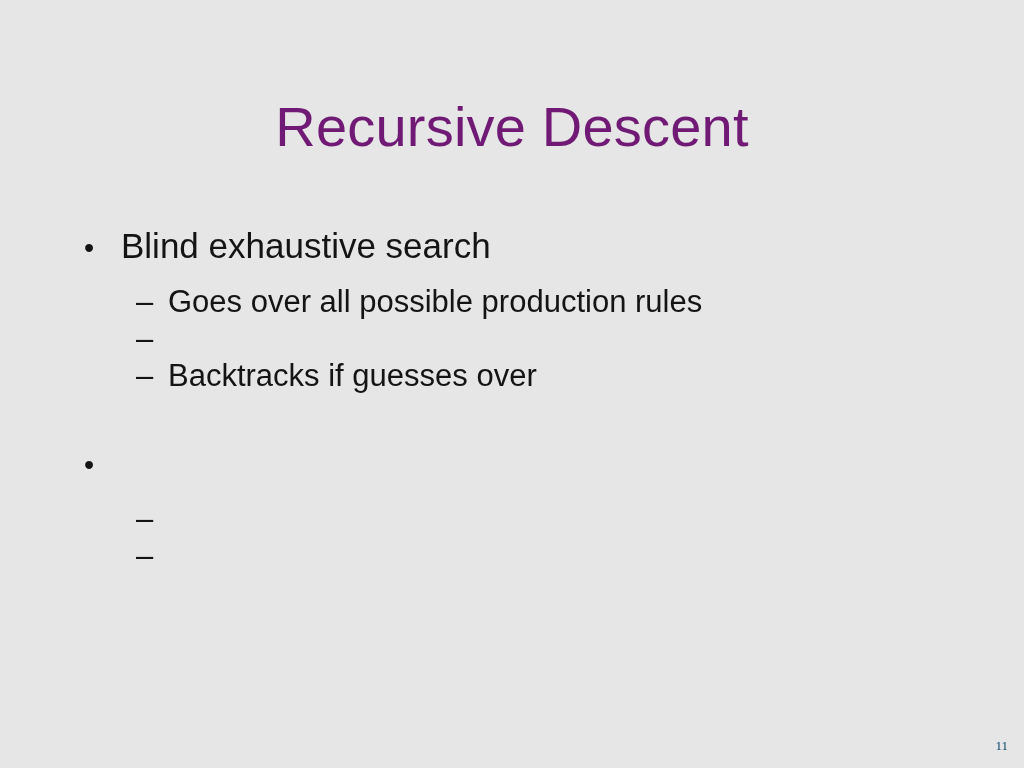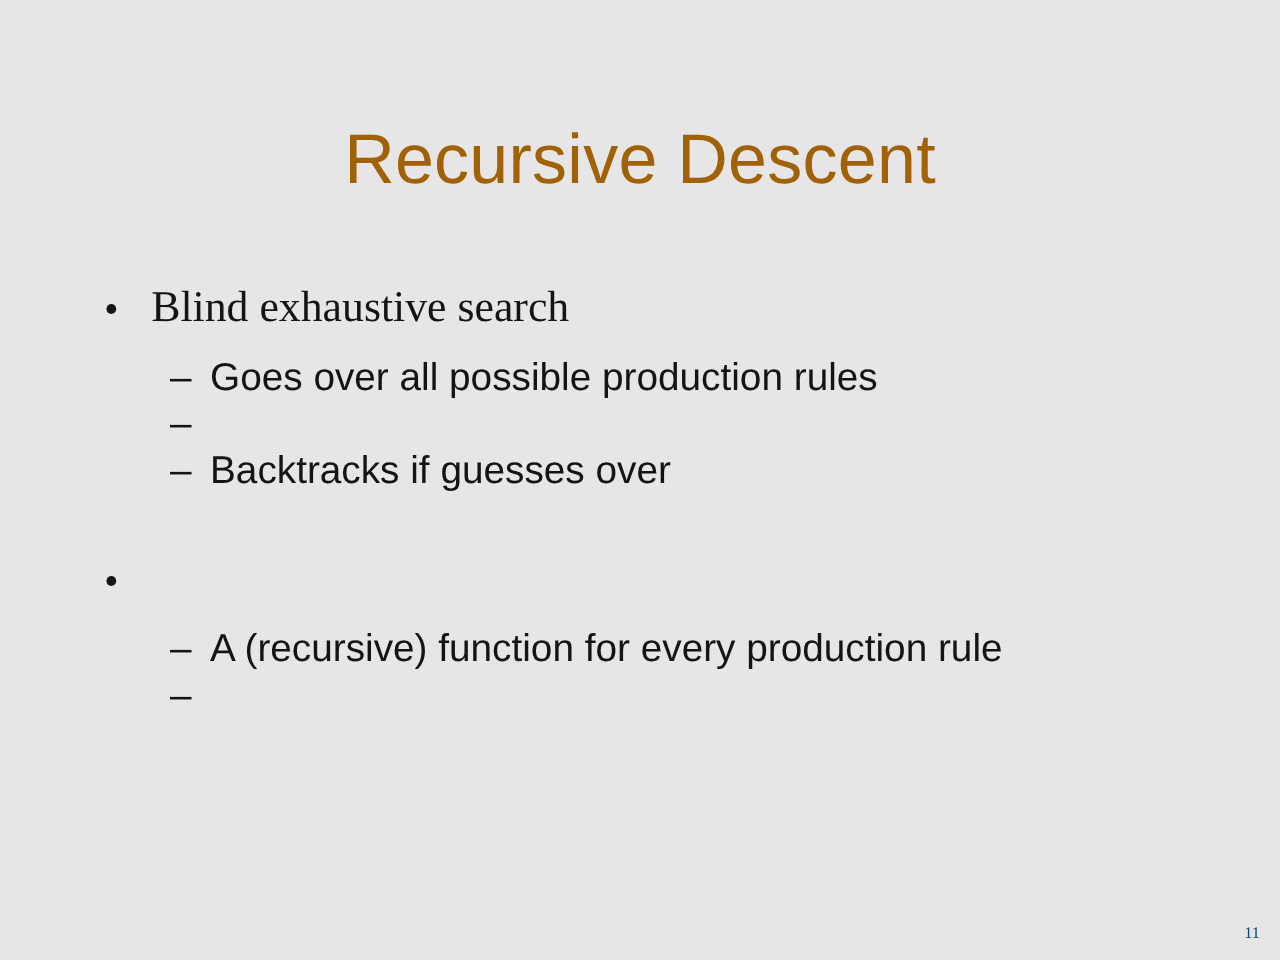--- a/index.html
+++ b/index.html
@@ -21,21 +21,21 @@
     box-sizing: border-box;
   }
   .slide-title {
     position: absolute;
     left: 0;
     top: 96px;
     width: 1024px;
     text-align: center;
     font-size: 56px;
     font-weight: 400;
-    color: #a16207;
+    color: #701a75;
     letter-spacing: 0.2px;
     line-height: 1.12;
     white-space: nowrap;
   }
   .body-block {
     position: absolute;
     left: 84px;
     top: 228px;
     width: 900px;
   }
@@ -53,21 +53,20 @@
   .bullet-l1 .marker {
     display: inline-block;
     width: 37px;
     flex: 0 0 37px;
     font-size: 29px;
     color: #141414;
     line-height: 1.0;
   }
   .bullet-l1 .btext {
     display: inline-block;
-    font-family: Liberation Serif, serif;
   }
   .bullet-l2 {
     position: relative;
     display: flex;
     align-items: baseline;
     font-size: 31px;
     font-weight: 400;
     color: #141414;
     line-height: 1.0;
     margin: 0 0 6px 0;
@@ -129,21 +128,20 @@
 
     <div class="group-gap"></div>
 
     <div class="bullet-l1">
       <span class="marker">•</span>
     </div>
     <div class="l1-gap-after"></div>
 
     <div class="bullet-l2">
       <span class="marker">–</span>
-      <span class="btext">A (recursive) function for every production rule</span>
     </div>
     <div class="bullet-l2">
       <span class="marker">–</span>
     </div>
 
   </div>
 
   <div class="page-number">11</div>
 
 </div>

